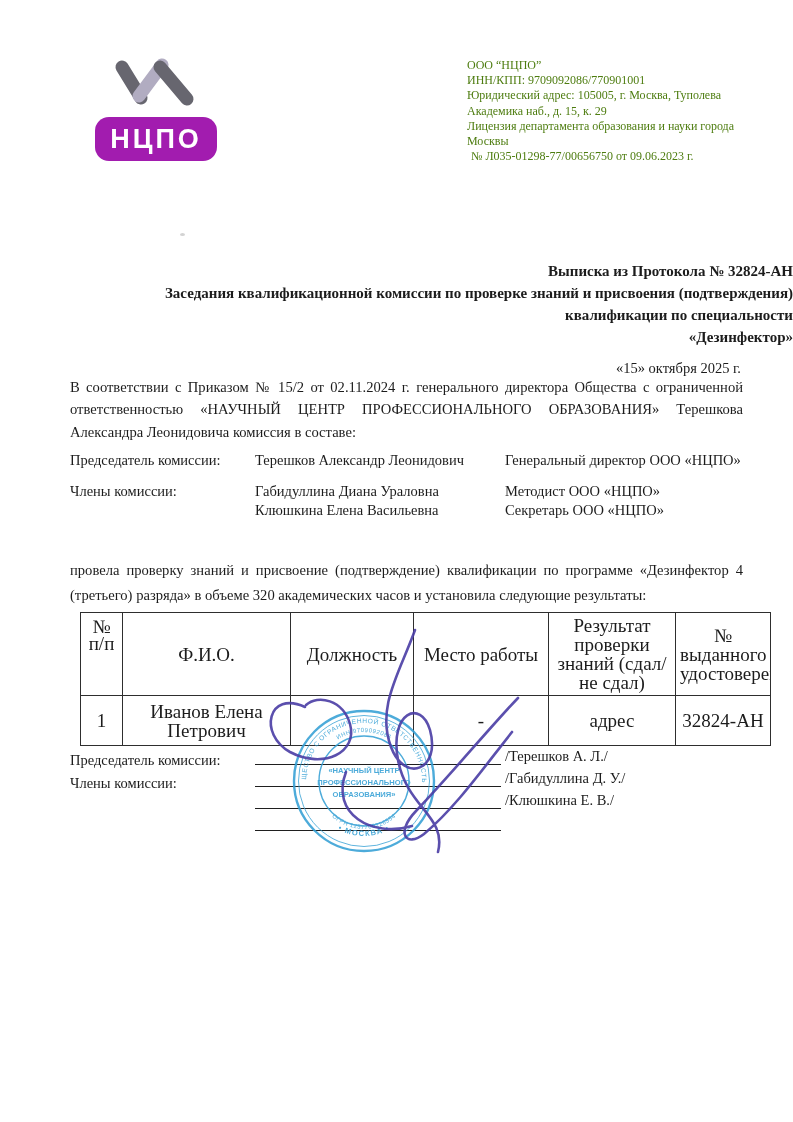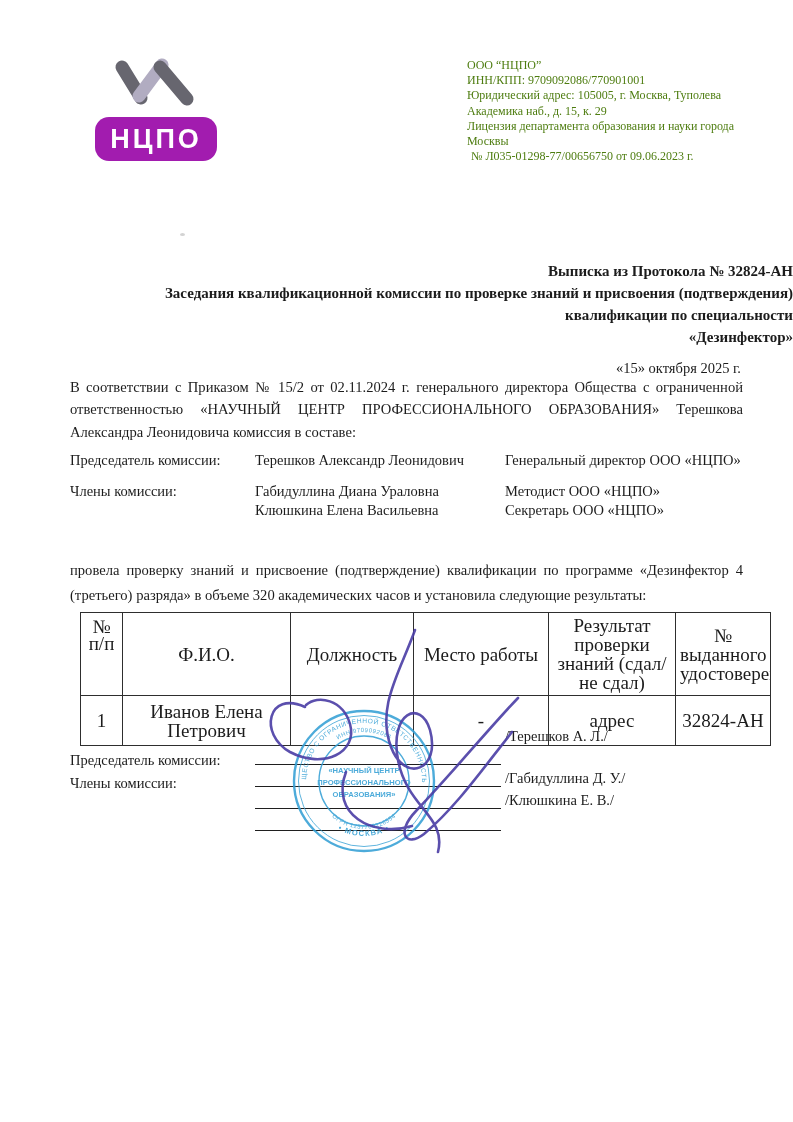--- a/index.html
+++ b/index.html
@@ -171,21 +171,21 @@
   </table>
 
   <div class="sig-label sig-label-chair">Председатель комиссии:</div>
   <div class="sig-label sig-label-members">Члены комиссии:</div>
 
   <div class="sig-line" style="top:764px"></div>
   <div class="sig-line" style="top:786px"></div>
   <div class="sig-line" style="top:808px"></div>
   <div class="sig-line" style="top:830px"></div>
 
-  <div class="sig-name" style="top:728px">/Терешков А. Л./</div>
+  <div class="sig-name" style="top:748px">/Терешков А. Л./</div>
   <div class="sig-name" style="top:770px">/Габидуллина Д. У./</div>
   <div class="sig-name" style="top:792px">/Клюшкина Е. В./</div>
 
   <svg class="stamp-svg" width="148" height="148" viewBox="0 0 148 148">
     <g fill="none" stroke="#35a0d5">
       <circle cx="74" cy="74" r="70" stroke-width="2.4"></circle>
       <circle cx="74" cy="74" r="65.5" stroke-width="0.9"></circle>
       <circle cx="74" cy="74" r="45" stroke-width="1.4"></circle>
     </g>
     <defs>

